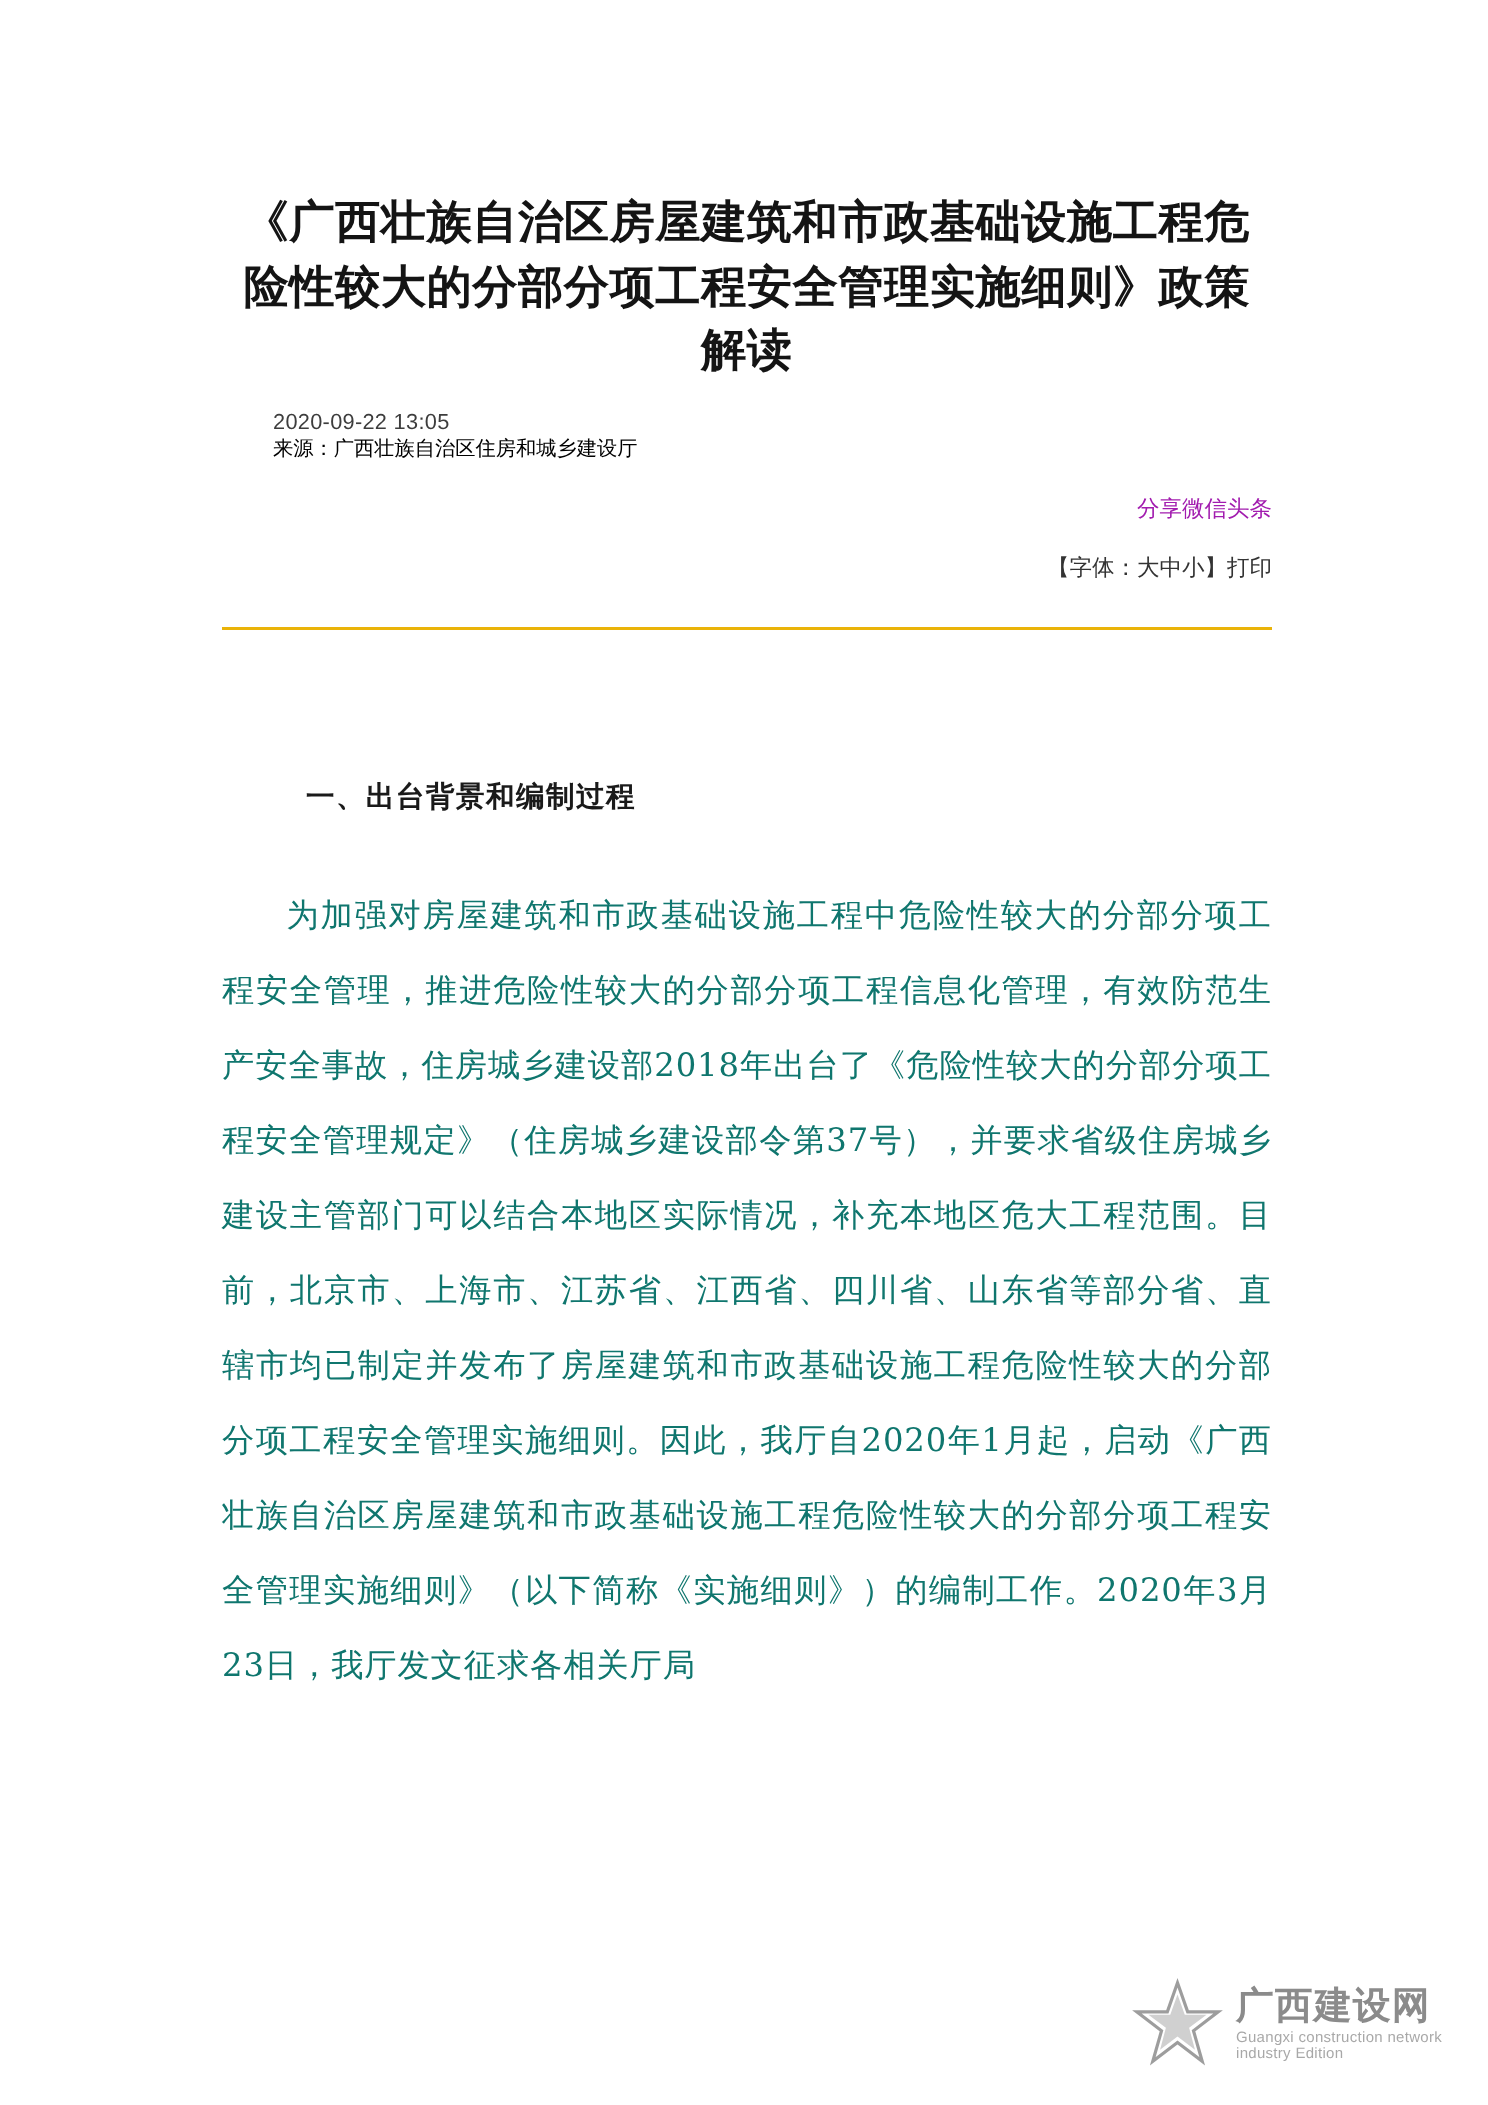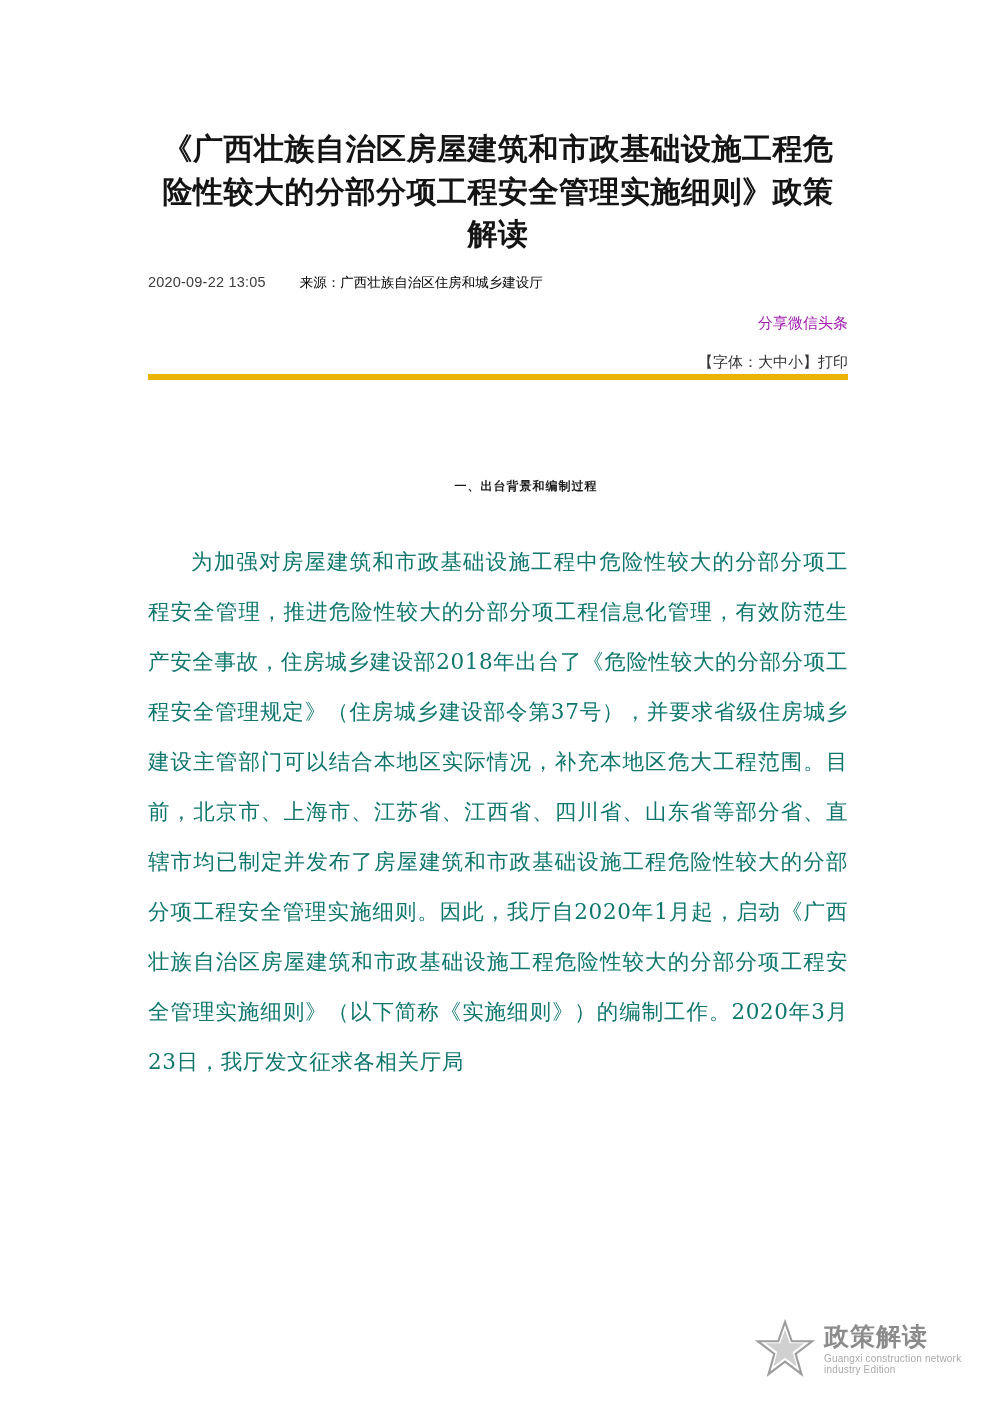--- a/index.html
+++ b/index.html
@@ -39,56 +39,56 @@
     color: #141414;
     letter-spacing: 0.5px;
   }
   .meta-row {
     margin-top: 18px;
     display: flex;
     align-items: baseline;
     font-size: 14.5px;
     color: #3d3d3d;
     font-family: "Liberation Sans", sans-serif;
+    flex-direction: column;
   }
   .meta-date {
     letter-spacing: 0.2px;
   }
   .meta-source {
     margin-left: 34px;
     font-size: 13.5px;
     color: #000000;
   }
   .share-row {
     margin-top: 22px;
     text-align: right;
     font-size: 15px;
     color: #a21caf;
   }
   .share-row span { cursor: pointer; }
   .fontsize-row {
     margin-top: 20px;
-    padding-bottom: 2px;
+    padding-bottom: 30px;
     text-align: right;
     font-size: 15px;
     color: #333;
-    border-bottom: 6px solid #eab308;
+    border-bottom: 2px solid #eab308;
   }
   .fontsize-row .fs-link { cursor: pointer; }
   .body-area {
     margin-top: 98px;
   }
   .section-heading {
     font-family: "DejaVu Sans", "Liberation Sans", sans-serif;
-    font-size: 12px;
+    font-size: 19px;
     font-weight: bold;
     color: #1a1a1a;
     margin: 0 0 0 56px;
     letter-spacing: 1px;
-    text-align: center;
   }
   .para {
     margin-top: 42px;
     font-family: "DejaVu Serif", "Liberation Serif", serif;
     font-size: 21.5px;
     line-height: 50px;
     color: #0f766e;
     text-align: justify;
     text-justify: inter-ideograph;
     text-indent: 2em;
@@ -163,17 +163,17 @@
   </div>
 
   <div class="watermark">
     <div class="wm-star">
       <svg viewBox="0 0 64 64" width="62" height="62" aria-hidden="true">
         <path d="M32 4 L39 24 L60 24 L43 37 L49 58 L32 45 L15 58 L21 37 L4 24 L25 24 Z" fill="none" stroke="#8d8d8d" stroke-width="2.2"></path>
         <path d="M32 12 L37 26 L52 26 L40 35 L44 50 L32 41 L20 50 L24 35 L12 26 L27 26 Z" fill="#9a9a9a" opacity="0.55"></path>
       </svg>
     </div>
     <div class="wm-text">
-      <span class="wm-cn">政策解读</span>
+      <span class="wm-cn">广西建设网</span>
       <span class="wm-en">Guangxi construction network industry Edition</span>
     </div>
   </div>
 </div>
 
 </body></html>

